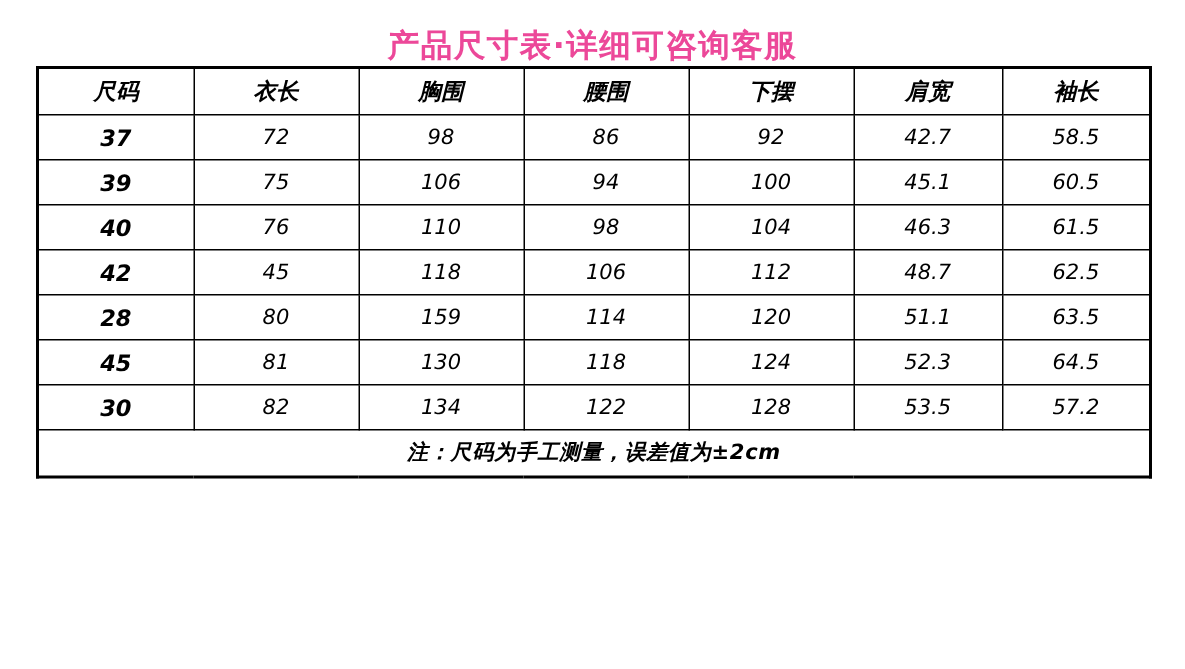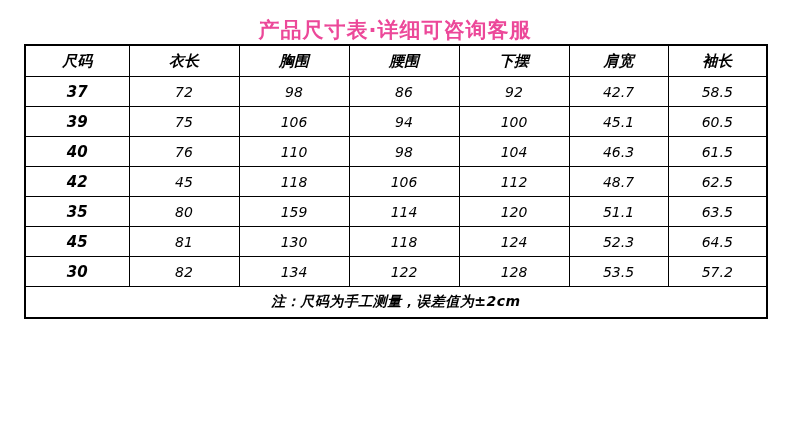--- a/index.html
+++ b/index.html
@@ -135,21 +135,21 @@
         <tr>
           <td class="size-col">42</td>
           <td>45</td>
           <td>118</td>
           <td>106</td>
           <td>112</td>
           <td>48.7</td>
           <td>62.5</td>
         </tr>
         <tr>
-          <td class="size-col">35</td>
+          <td class="size-col">28</td>
           <td>80</td>
           <td>159</td>
           <td>114</td>
           <td>120</td>
           <td>51.1</td>
           <td>63.5</td>
         </tr>
         <tr>
           <td class="size-col">45</td>
           <td>81</td>

